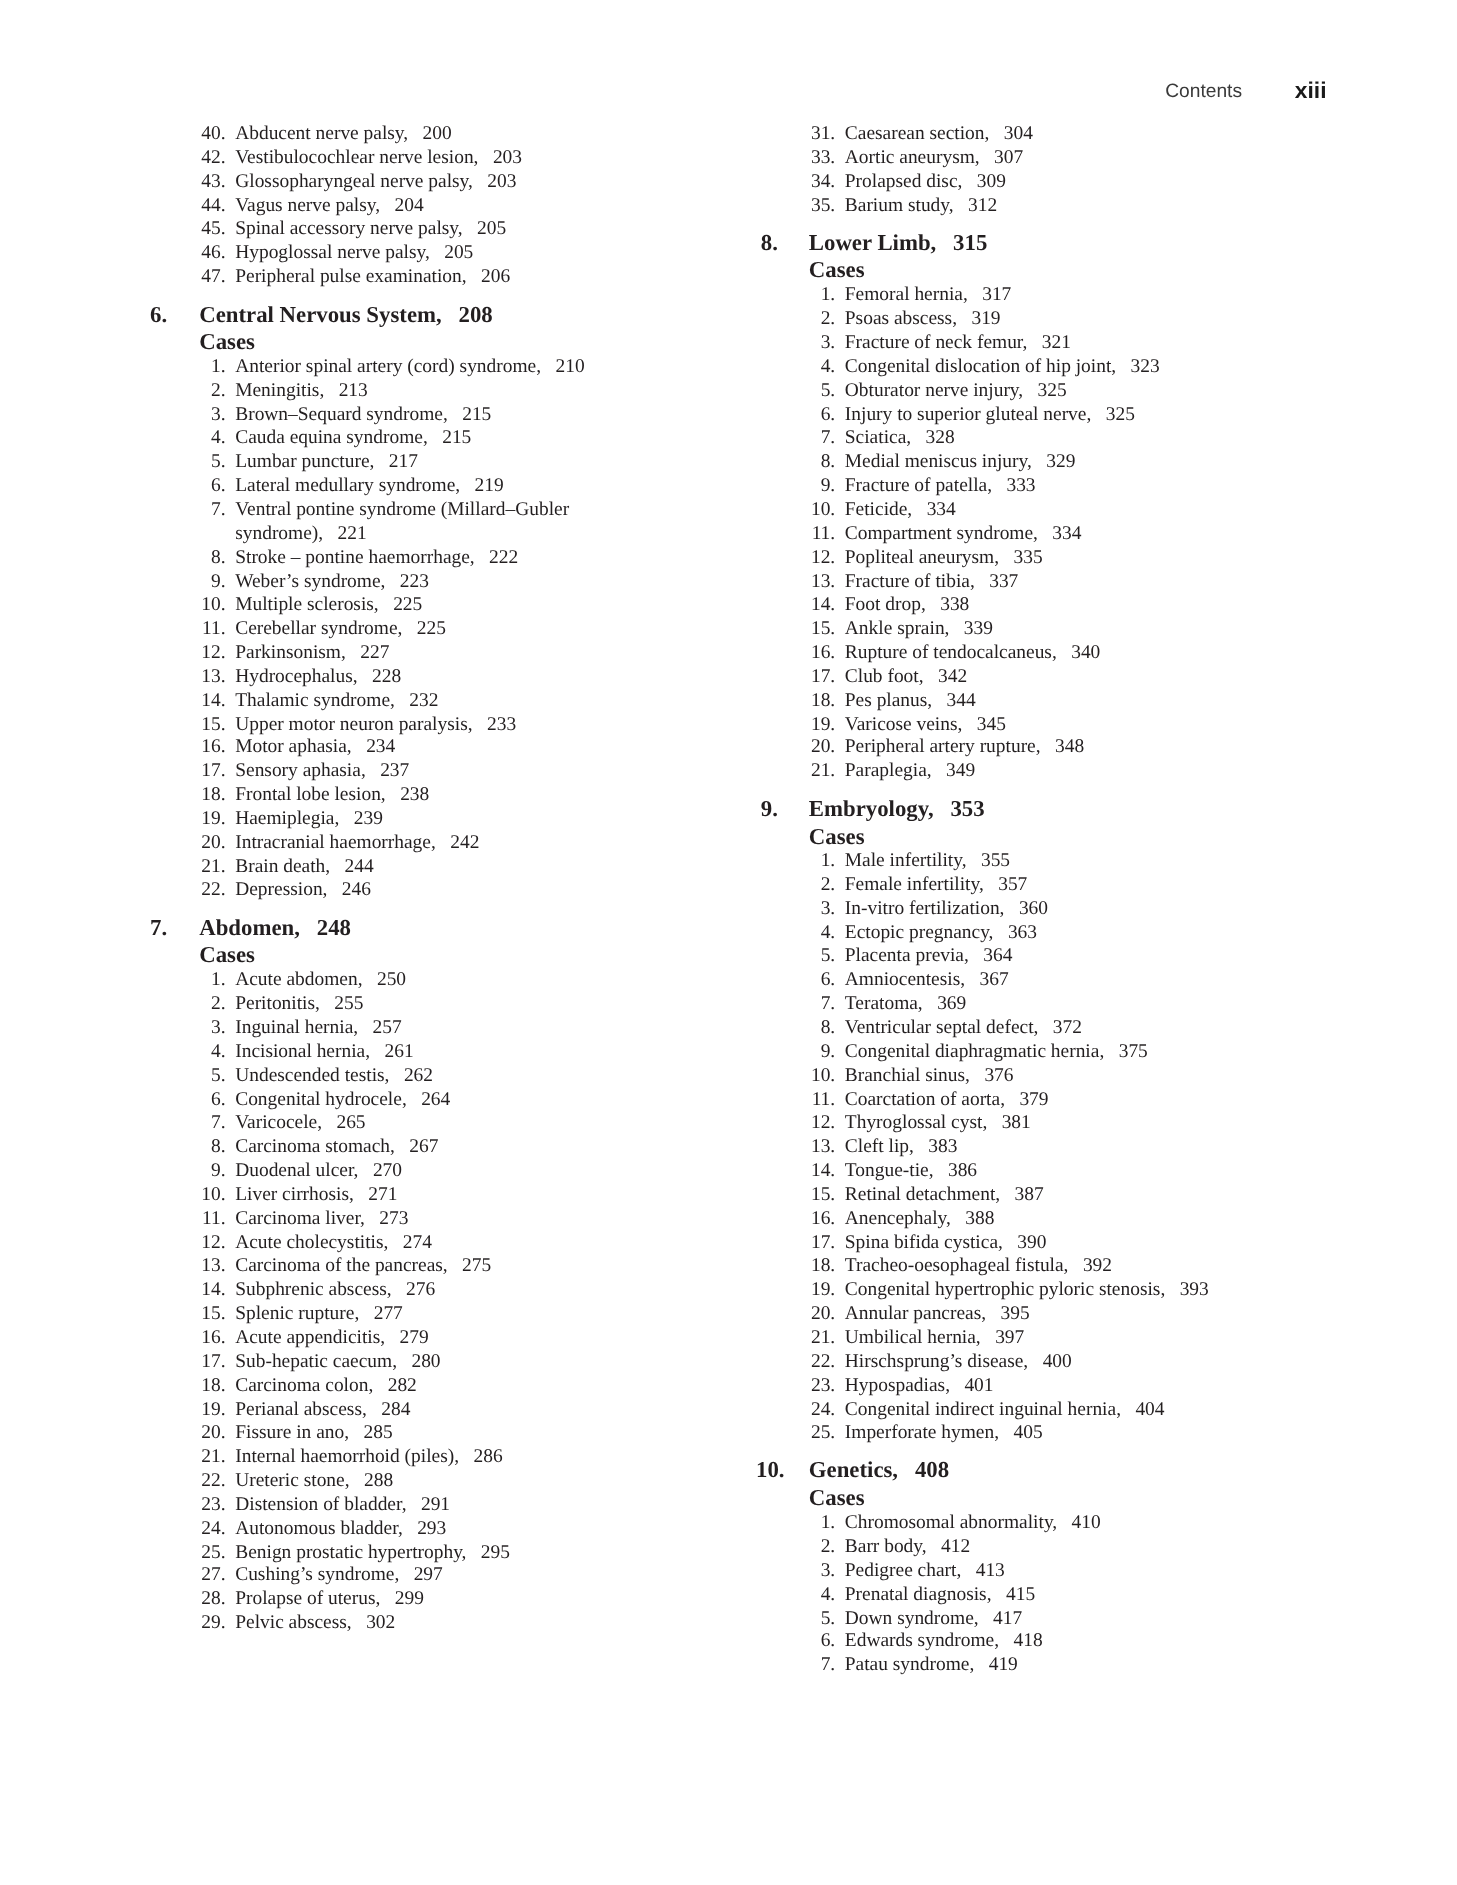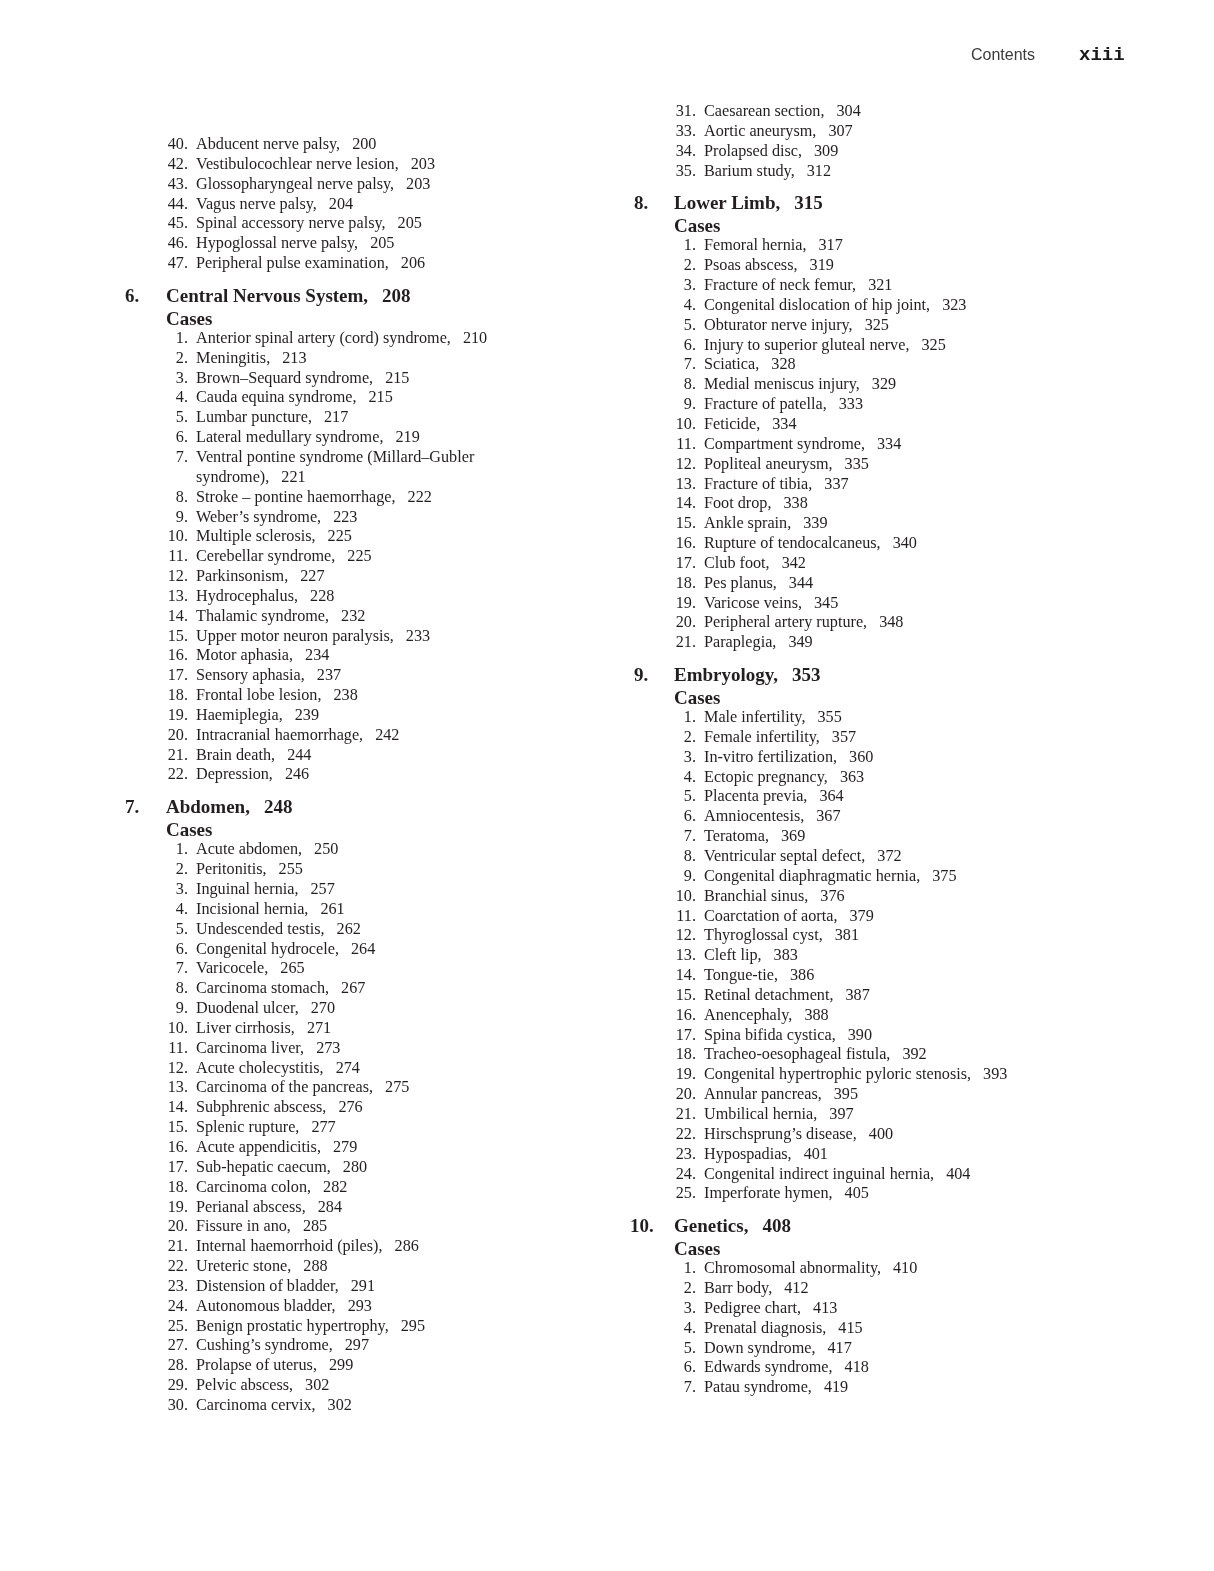--- a/index.html
+++ b/index.html
@@ -1,21 +1,21 @@
 <!DOCTYPE html>
 <html><head>
 <meta charset="utf-8">
 <style>
   html, body { margin: 0; padding: 0; background: #ffffff; }
   body { width: 1214px; height: 1571px; position: relative; overflow: hidden; color: #231f20; }
-  .running-head { position: absolute; top: 44px; left: 0; width: 1214px; height: 24px; }
+  .running-head { position: absolute; top: 66px; left: 0; width: 1214px; height: 24px; }
   .rh-label { position: absolute; left: 971px; top: 2px; font-family: "Liberation Sans", sans-serif; font-size: 16px; color: #3a3a3a; }
-  .rh-page { position: absolute; left: 1079px; top: 0; font-family: Liberation Mono, monospace; font-size: 19px; font-weight: bold; color: #1a1a1a; }
+  .rh-page { position: absolute; left: 1079px; top: 0; font-family: Liberation Sans, sans-serif; font-size: 19px; font-weight: bold; color: #1a1a1a; }
   .col { position: absolute; top: 102px; font-family: "Liberation Serif", serif; font-size: 16.2px; }
-  .col-left { left: 118px; width: 470px; margin-top: 33px; }
+  .col-left { left: 118px; width: 470px; }
   .col-right { left: 626px; width: 480px; font-family: Liberation Serif, serif; }
   .item { position: relative; height: 19.85px; line-height: 19.85px; white-space: nowrap; }
   .item .num { position: absolute; left: 0; width: 70px; text-align: right; }
   .item .title { position: absolute; left: 78px; }
   .item .page { margin-left: 12px; }
   .chapter { position: relative; margin-top: 10px; }
   .chapter .ch-head { position: relative; height: 24px; line-height: 24px; font-weight: bold; font-size: 19px; white-space: nowrap; }
   .chapter .ch-num { position: absolute; left: 7px; }
   .chapter .ch-title { position: absolute; left: 48px; }
   .chapter .ch-page { margin-left: 14px; }
@@ -269,24 +269,20 @@
         <span class="title"><span>Cushing’s syndrome,</span><span class="page">297</span></span>
       </div>
       <div class="item">
         <span class="num">28.</span>
         <span class="title"><span>Prolapse of uterus,</span><span class="page">299</span></span>
       </div>
       <div class="item">
         <span class="num">29.</span>
         <span class="title"><span>Pelvic abscess,</span><span class="page">302</span></span>
       </div>
-      <div class="item">
-        <span class="num">30.</span>
-        <span class="title"><span>Carcinoma cervix,</span><span class="page">302</span></span>
-      </div>
     </div>
   </div>
 <div class="col col-right" id="col-right">
     <div class="item">
       <span class="num">31.</span>
       <span class="title"><span>Caesarean section,</span><span class="page">304</span></span>
     </div>
     <div class="item">
       <span class="num">33.</span>
       <span class="title"><span>Aortic aneurysm,</span><span class="page">307</span></span>

